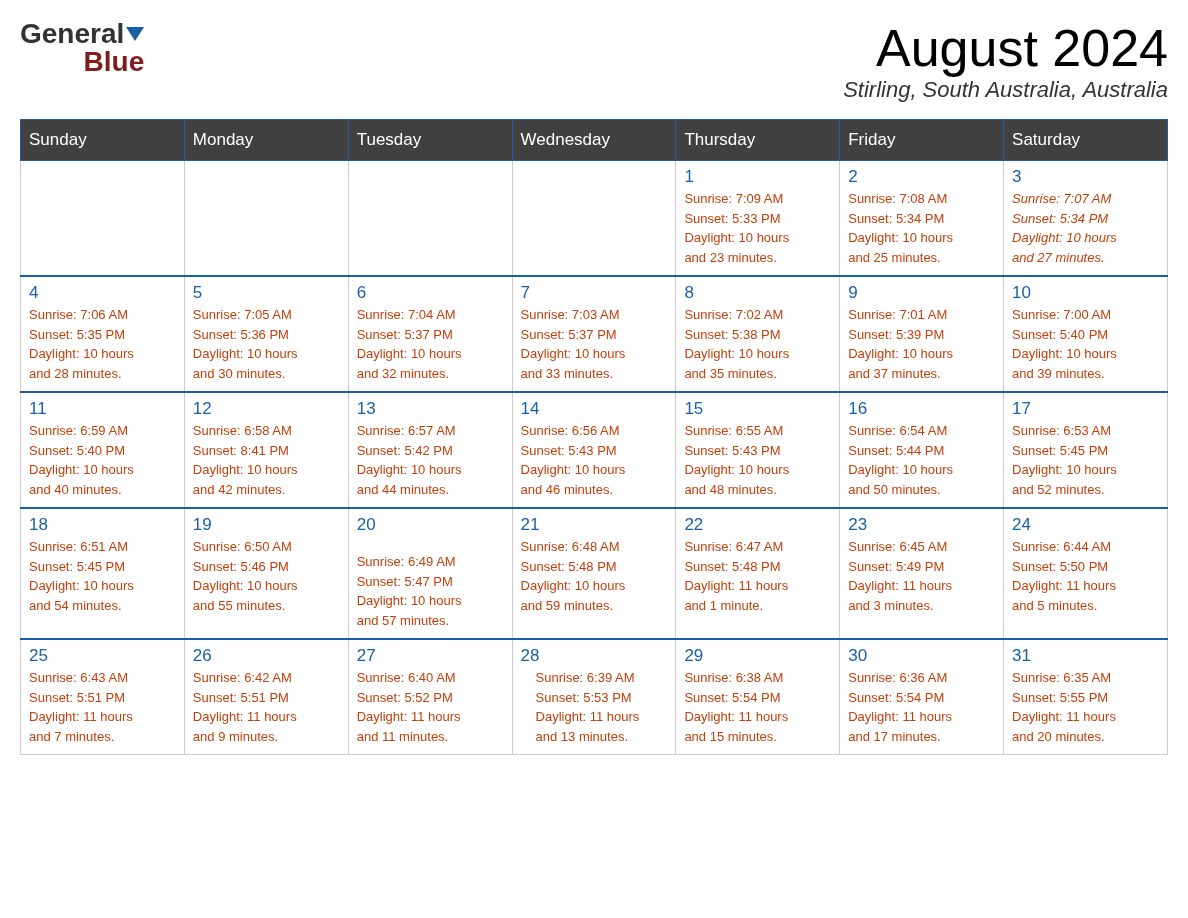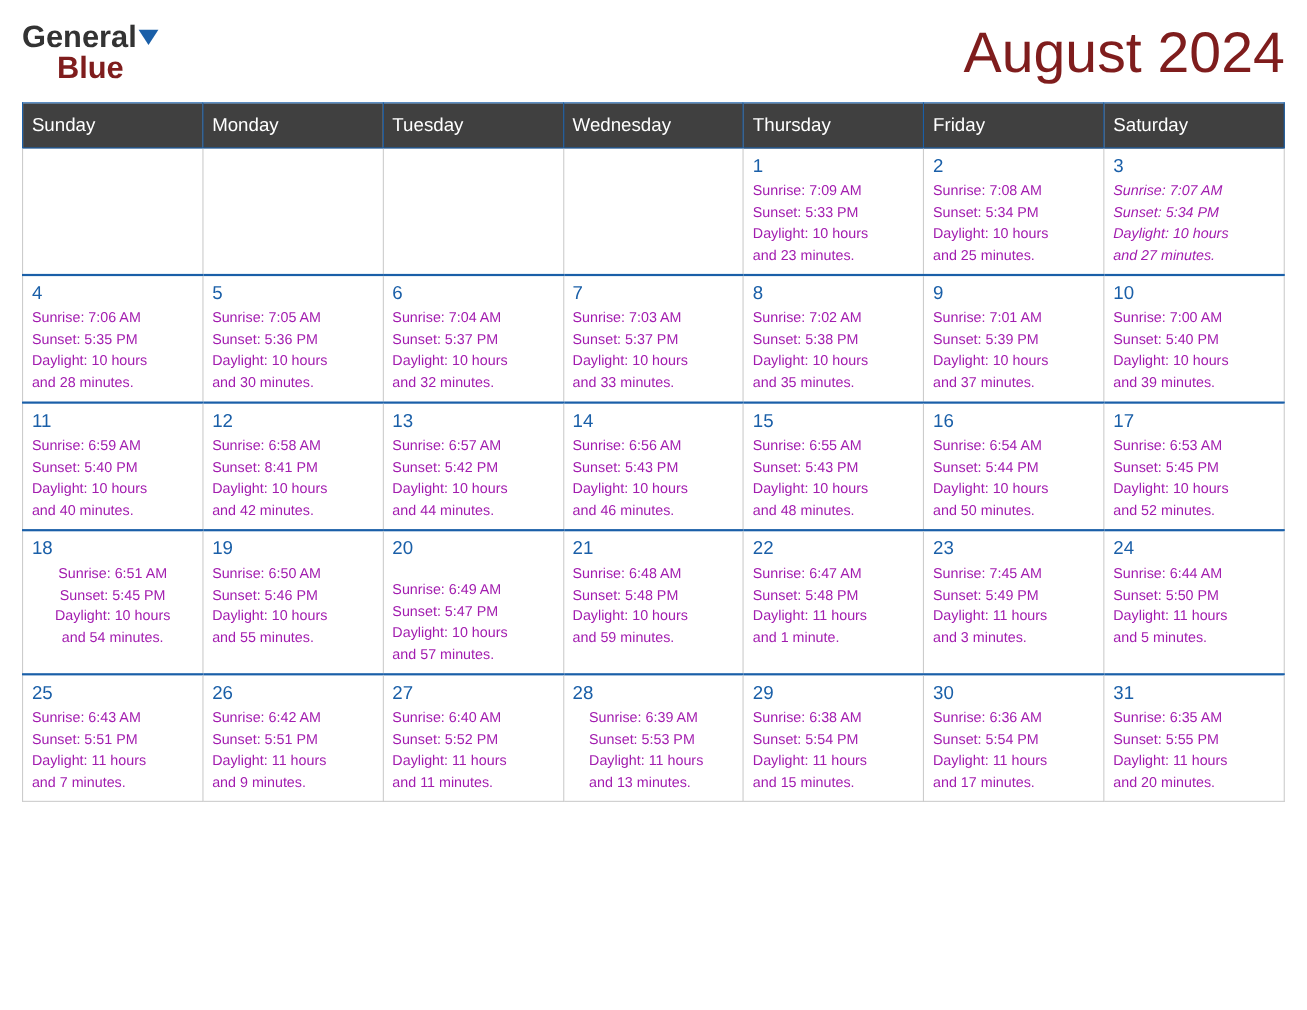--- a/index.html
+++ b/index.html
@@ -12,21 +12,21 @@
     }
     .header-area {
       display: flex;
       justify-content: space-between;
       align-items: flex-start;
       margin-bottom: 16px;
     }
     .logo {
       display: flex;
       flex-direction: column;
-      align-items: center;
+      align-items: flex-end;
     }
     .logo-text-general {
       font-size: 28px;
       font-weight: bold;
       color: #333;
       line-height: 1;
     }
     .logo-text-blue {
       font-size: 28px;
       font-weight: bold;
@@ -46,21 +46,21 @@
     .logo-line1 {
       display: flex;
       align-items: center;
     }
     .title-area {
       text-align: right;
     }
     .month-title {
       font-size: 52px;
       font-weight: normal;
-      color: #7f1d1d;
+      color: #000000;
       line-height: 1.1;
     }
     .location-title {
       font-size: 22px;
       color: #333;
       font-style: italic;
     }
     .calendar {
       width: 100%;
       border-collapse: collapse;
@@ -85,21 +85,21 @@
       min-height: 100px;
     }
     .day-number {
       font-size: 17px;
       color: #1a5fa8;
       font-weight: normal;
       display: block;
       margin-bottom: 2px;
     }
     .day-info {
-      color: #a21caf;
+      color: #c2410c;
       font-size: 13px;
       line-height: 1.5;
     }
     .empty-cell {
       background: #fff;
     }
     .calendar tr td {
       border-bottom: 2px solid #1a5fa8;
     }
     .calendar tbody tr:last-child td {
@@ -114,20 +114,21 @@
     <div class="logo-line1">
       <span class="logo-text-general">General</span>
       <span class="logo-triangle"></span>
     </div>
     <div>
       <span class="logo-text-blue">Blue</span>
     </div>
   </div>
   <div class="title-area">
     <div class="month-title">August 2024</div>
+    <div class="location-title">Stirling, South Australia, Australia</div>
   </div>
 </div>
 
 <table class="calendar">
   <thead>
     <tr>
     <th>Sunday</th>
         <th>Monday</th>
         <th>Tuesday</th>
         <th>Wednesday</th>
@@ -262,21 +263,21 @@
           <span class="day-number">17</span>
           <div class="day-info" style="white-space: pre-line;">Sunrise: 6:53 AM
 Sunset: 5:45 PM
 Daylight: 10 hours
 and 52 minutes.</div>
         </td>
       </tr>
       <tr>
         <td>
           <span class="day-number">18</span>
-          <div class="day-info" style="white-space: pre-line; text-align: center;">Sunrise: 6:51 AM
+          <div class="day-info" style="white-space: pre-line;">Sunrise: 6:51 AM
 Sunset: 5:45 PM
 Daylight: 10 hours
 and 54 minutes.</div>
         </td>
         <td>
           <span class="day-number">19</span>
           <div class="day-info" style="white-space: pre-line;">Sunrise: 6:50 AM
 Sunset: 5:46 PM
 Daylight: 10 hours
 and 55 minutes.</div>
@@ -297,21 +298,21 @@
         </td>
         <td>
           <span class="day-number">22</span>
           <div class="day-info" style="white-space: pre-line;">Sunrise: 6:47 AM
 Sunset: 5:48 PM
 Daylight: 11 hours
 and 1 minute.</div>
         </td>
         <td>
           <span class="day-number">23</span>
-          <div class="day-info" style="white-space: pre-line;">Sunrise: 7:45 AM
+          <div class="day-info" style="white-space: pre-line;">Sunrise: 6:45 AM
 Sunset: 5:49 PM
 Daylight: 11 hours
 and 3 minutes.</div>
         </td>
         <td>
           <span class="day-number">24</span>
           <div class="day-info" style="white-space: pre-line;">Sunrise: 6:44 AM
 Sunset: 5:50 PM
 Daylight: 11 hours
 and 5 minutes.</div>

